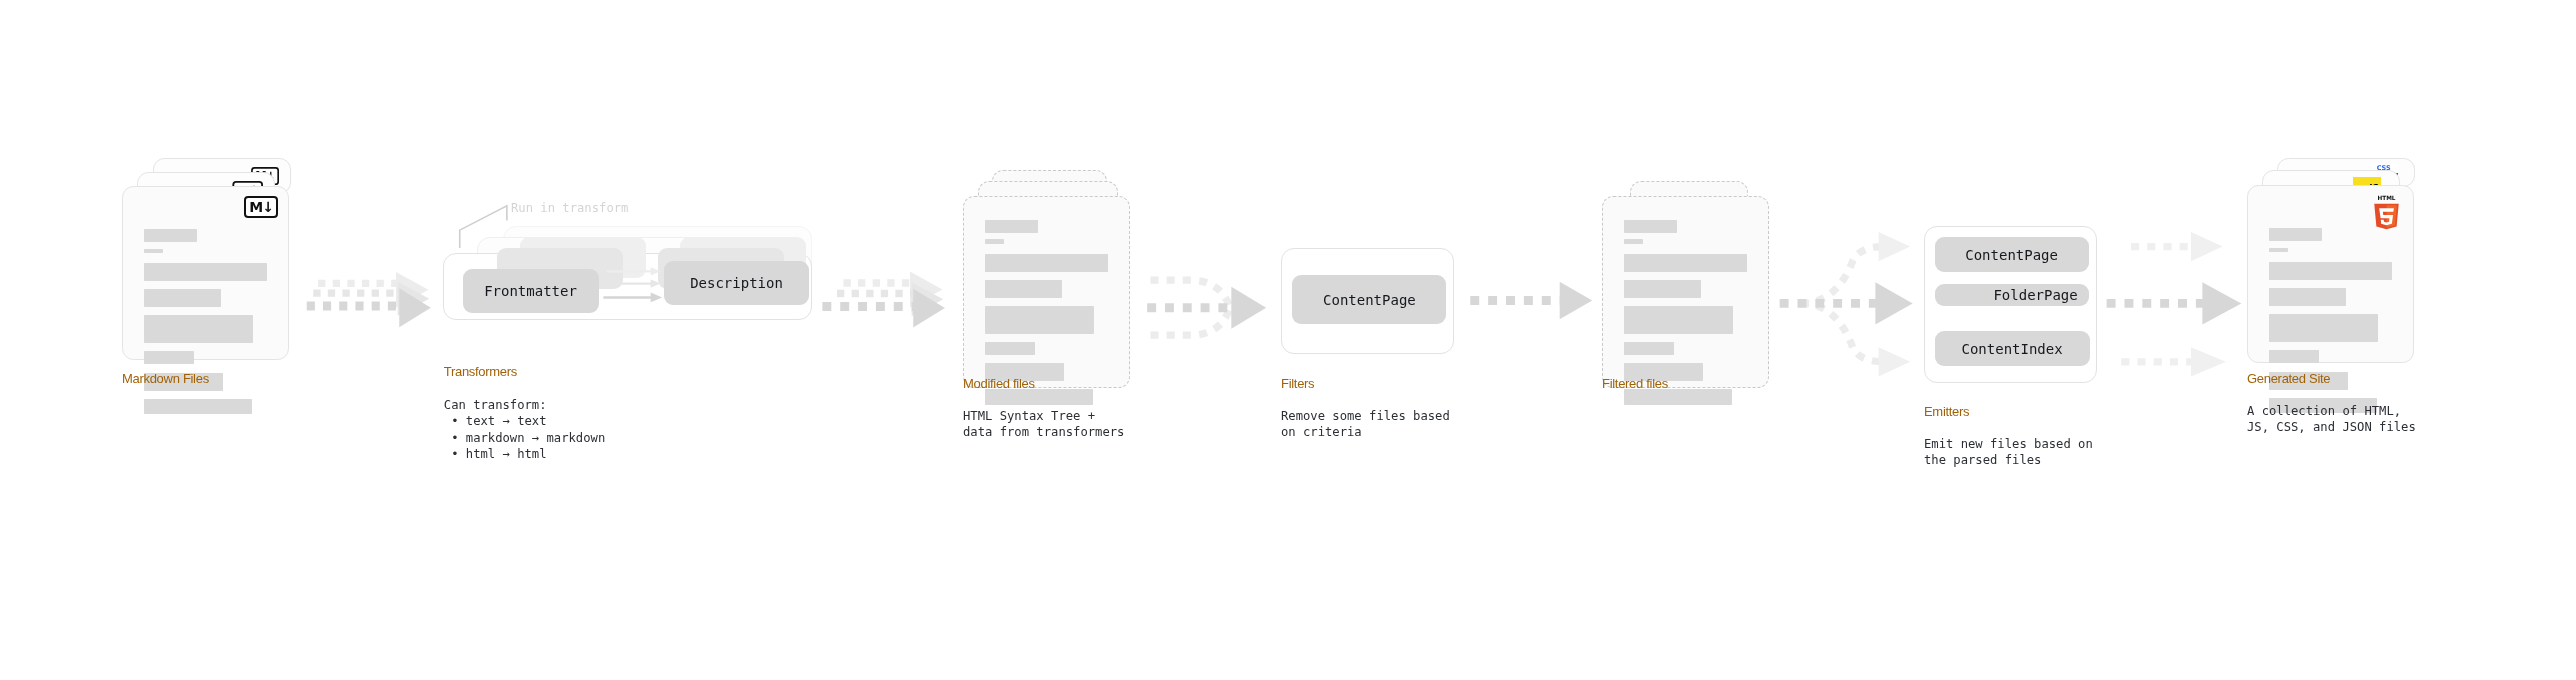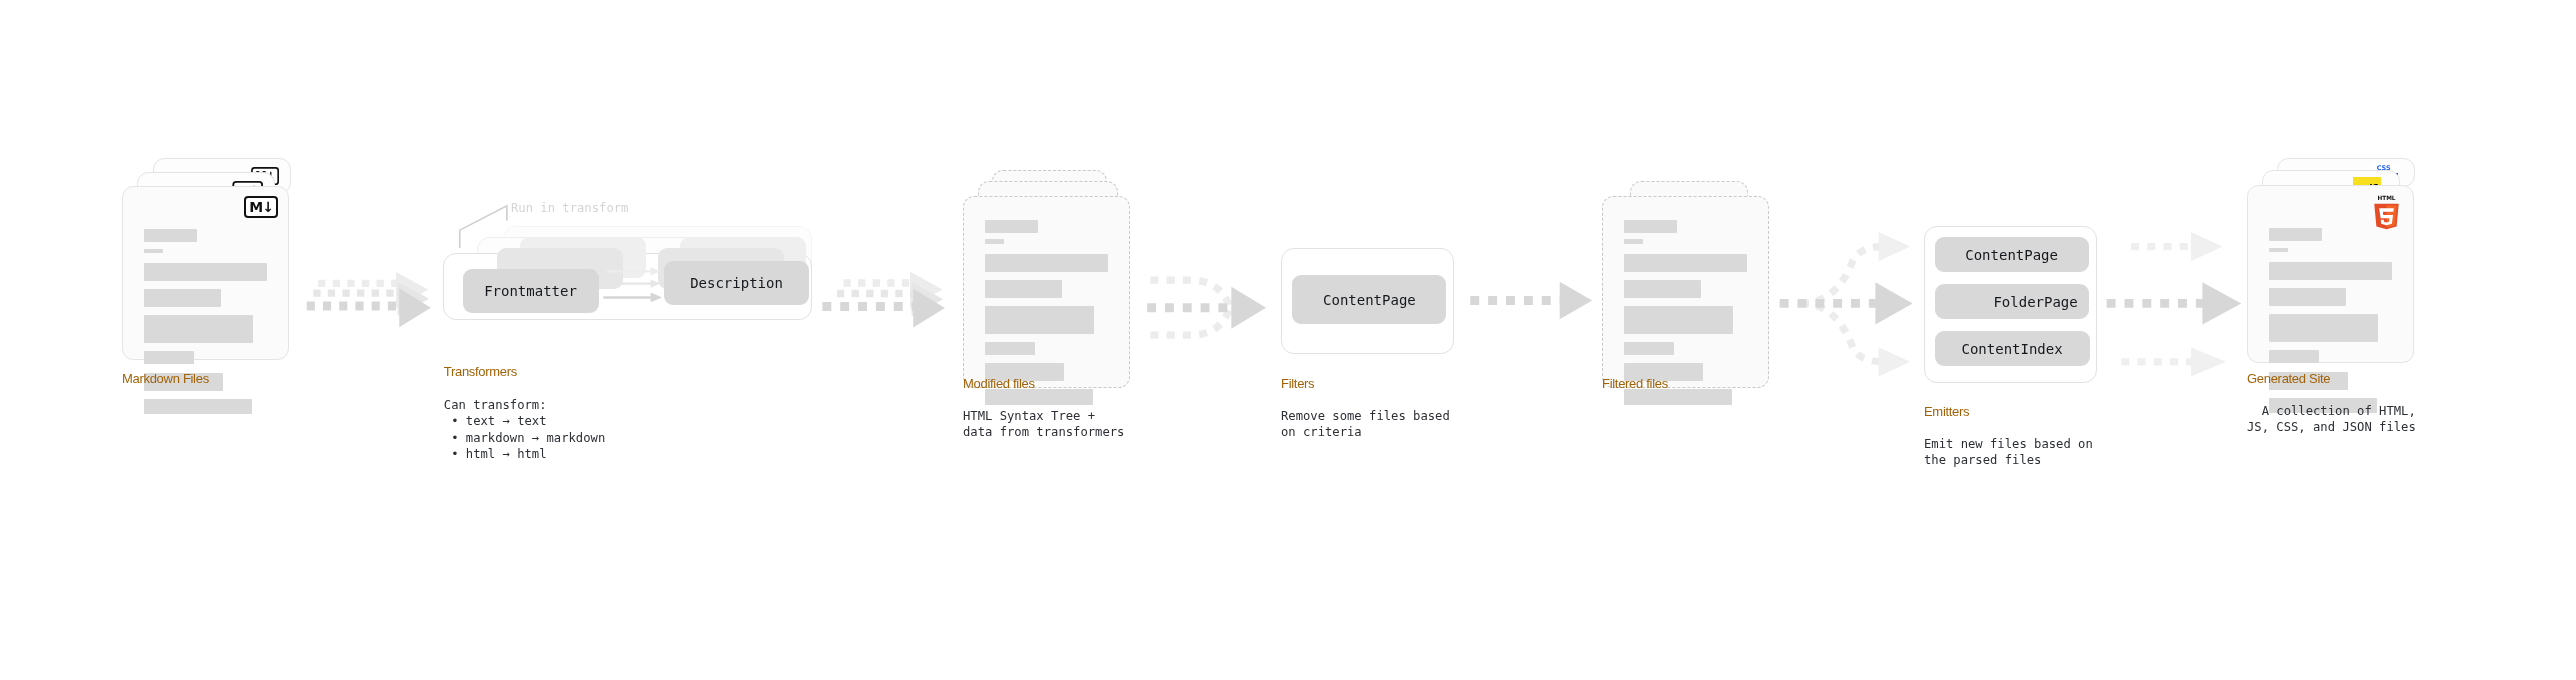--- a/index.html
+++ b/index.html
@@ -303,21 +303,21 @@
       <line x1="2" y1="88" x2="128" y2="88" stroke="#d7d7d7" stroke-width="11" stroke-dasharray="11 11" fill="none"></line>
       <polygon points="120,62 166,88 120,114" fill="#d7d7d7"></polygon>
     </svg>
   </div>
 
   <div class="node" style="left:1924px; top:226px;">
     <div class="group-box" style="left:0px; top:0px; width:173px; height:157px;"></div>
     <div class="pill" style="left:10.6px; top:11.4px; width:154px; height:35px;">
       <span>ContentPage</span>
     </div>
-    <div class="pill" style="left:10.6px; top:58px; width:154px; height:35px;padding-left:48px;">
+    <div class="pill" style="left:10.6px; top:58px; width:154px; height:22px;padding-left:48px;">
       <span>FolderPage</span>
     </div>
     <div class="pill" style="left:10.6px; top:105px; width:155px; height:35px;">
       <span>ContentIndex</span>
     </div>
     <div class="caption-title" style="position:absolute; left:0px; top:178px;">Emitters</div>
     <div class="caption-sub" style="position:absolute; left:0px; top:202px;">Emit new files based on
 the parsed files</div>
   </div>
 
@@ -362,18 +362,18 @@
           <div class="doc-line" style="width:100%;height:18px;margin-bottom:8.1px;"></div>
           <div class="doc-line" style="width:63%;height:18px;margin-bottom:8.1px;"></div>
           <div class="doc-line" style="width:89%;height:28px;margin-bottom:8.1px;"></div>
           <div class="doc-line" style="width:41%;height:13px;margin-bottom:8.1px;"></div>
           <div class="doc-line" style="width:64%;height:18px;margin-bottom:8.1px;"></div>
           <div class="doc-line" style="width:88%;height:15.4px;"></div>
         </div>
       </div>
     </div>
     <div class="caption-title" style="position:absolute; left:0px; top:213px;">Generated Site</div>
-    <div class="caption-sub" style="position:absolute; left:0px; top:237px;text-align:right;">A collection of HTML,
+    <div class="caption-sub" style="position:absolute; left:0px; top:237px;">A collection of HTML,
 JS, CSS, and JSON files</div>
   </div>
 
 </div>
 
 
 </body></html>

